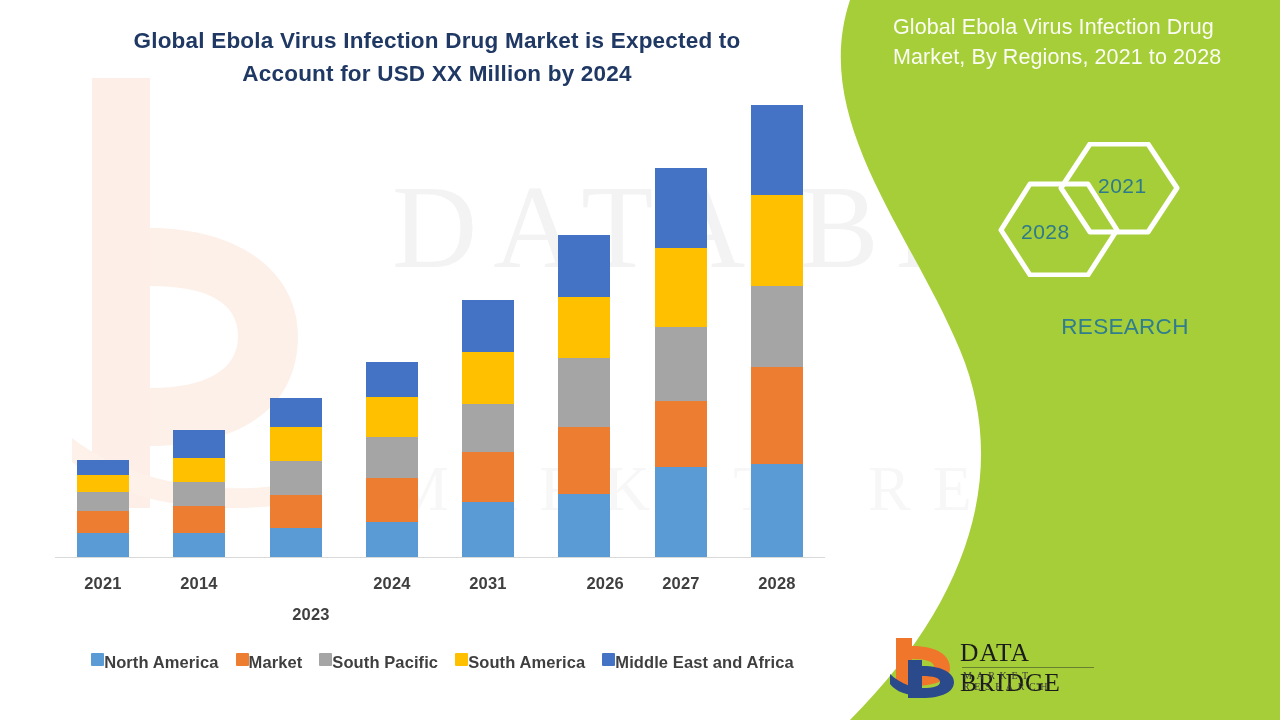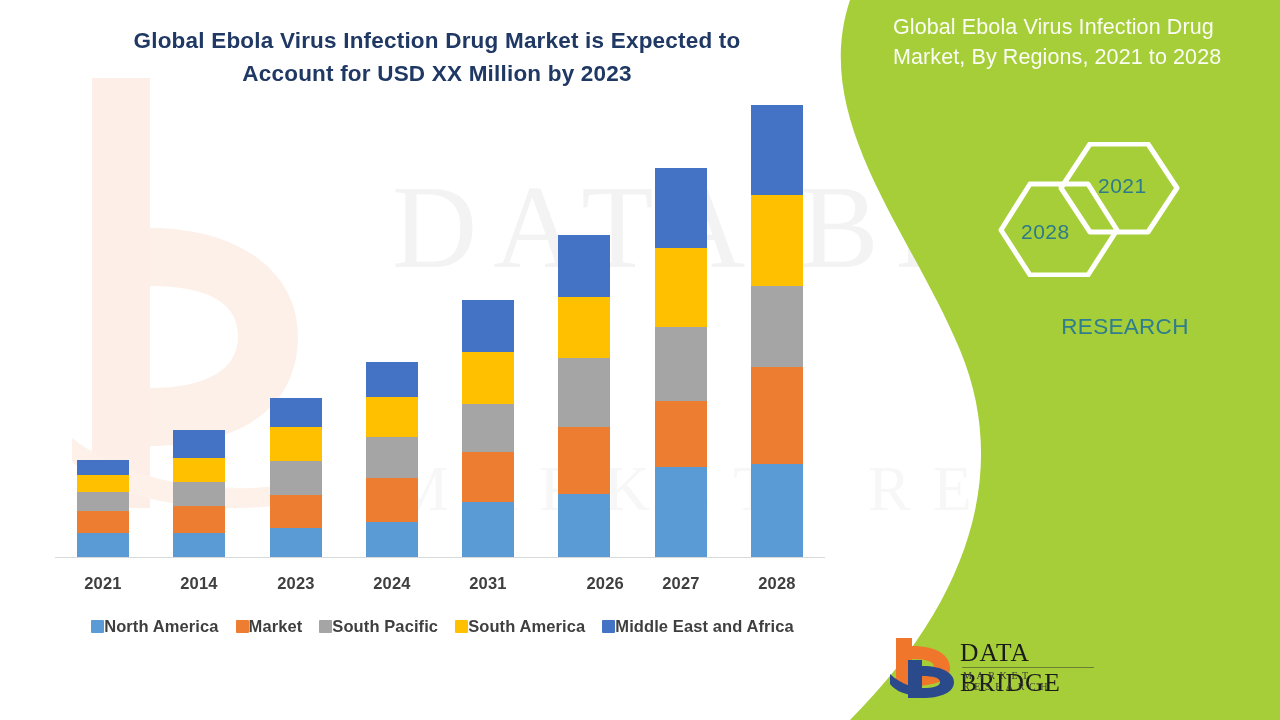--- a/index.html
+++ b/index.html
@@ -224,21 +224,22 @@
     left: 55px;
     top: 617px;
     width: 775px;
     display: flex;
     align-items: center;
     justify-content: center;
     gap: 17px;
   }
   .legend-item {
     display: flex;
-    align-items: center;
+    align-items: flex-start;
+    margin-top: 36px;
   }
   .legend-swatch {
     width: 13px;
     height: 13px;
     border-radius: 1px;
     flex: none;
   }
   .legend-text {
     color: #3f3f3f;
     font-size: 16.5px;
@@ -257,21 +258,21 @@
       <path d="M20 0 L78 0 L78 430 L20 430 Z" fill="#fdefe8"></path>
       <path d="M78 150 C 170 150, 226 196, 226 258 C 226 330, 168 368, 78 368 L78 310 C 134 310, 166 292, 166 258 C 166 224, 134 208, 78 208 Z" fill="#fdf0e9"></path>
       <path d="M0 360 C 60 406, 150 420, 228 404 L228 424 C 140 440, 48 424, 0 384 Z" fill="#fdf1ea"></path>
     </svg>
     <div class="wm-text wm-data">DATA</div>
     <div class="wm-text wm-bridge">BRIDGE</div>
     <div class="wm-text wm-mr">MARKET</div>
     <div class="wm-text wm-mr2">RESEARCH</div>
   </div>
 
-  <div class="chart-title">Global Ebola Virus Infection Drug Market is Expected to Account for USD XX Million by 2023</div>
+  <div class="chart-title">Global Ebola Virus Infection Drug Market is Expected to Account for USD XX Million by 2024</div>
 
   <div class="plot" id="plot">
     <div class="axis-line"></div>
   <div class="bar" style="left: 22px; height: 96.9312px;">
         <div class="seg" style="background: rgb(68, 114, 196); height: 15%;"></div>
         <div class="seg" style="background: rgb(255, 192, 0); height: 17.5%;"></div>
         <div class="seg" style="background: rgb(165, 165, 165); height: 20%;"></div>
         <div class="seg" style="background: rgb(237, 125, 49); height: 22.5%;"></div>
         <div class="seg" style="background: rgb(91, 155, 213); height: 25%;"></div>
       </div>
@@ -322,21 +323,21 @@
         <div class="seg" style="background: rgb(255, 192, 0); height: 20.1072%;"></div>
         <div class="seg" style="background: rgb(165, 165, 165); height: 17.9625%;"></div>
         <div class="seg" style="background: rgb(237, 125, 49); height: 21.4477%;"></div>
         <div class="seg" style="background: rgb(91, 155, 213); height: 20.6434%;"></div>
       </div>
     </div>
 
   <div class="x-labels" id="xlabels">
       <div class="x-label" style="left: 8px;">2021</div>
       <div class="x-label" style="left: 104px;">2014</div>
-      <div class="x-label" style="left: 201px;">2023</div>
+      <div class="x-label" style="left: 216px; margin-top: 31px;">2023</div>
       <div class="x-label" style="left: 297px;">2024</div>
       <div class="x-label" style="left: 393px;">2031</div>
       <div class="x-label" style="left: 489px; text-align: right;">2026</div>
       <div class="x-label" style="left: 586px;">2027</div>
       <div class="x-label" style="left: 682px;">2028</div>
     </div>
 
   <div class="legend" id="legend">
       <div class="legend-item">
         <span class="legend-swatch" style="background: rgb(91, 155, 213);"></span>

